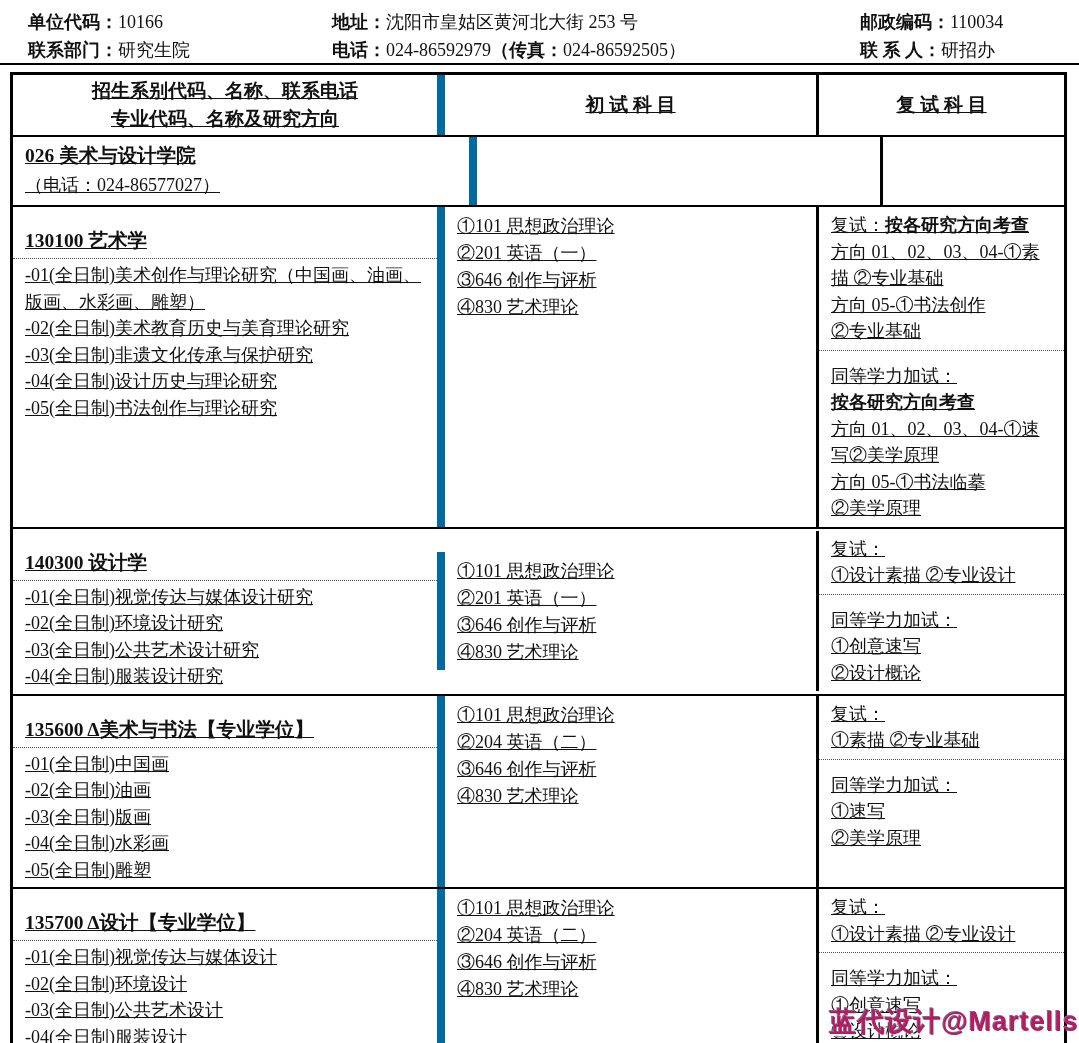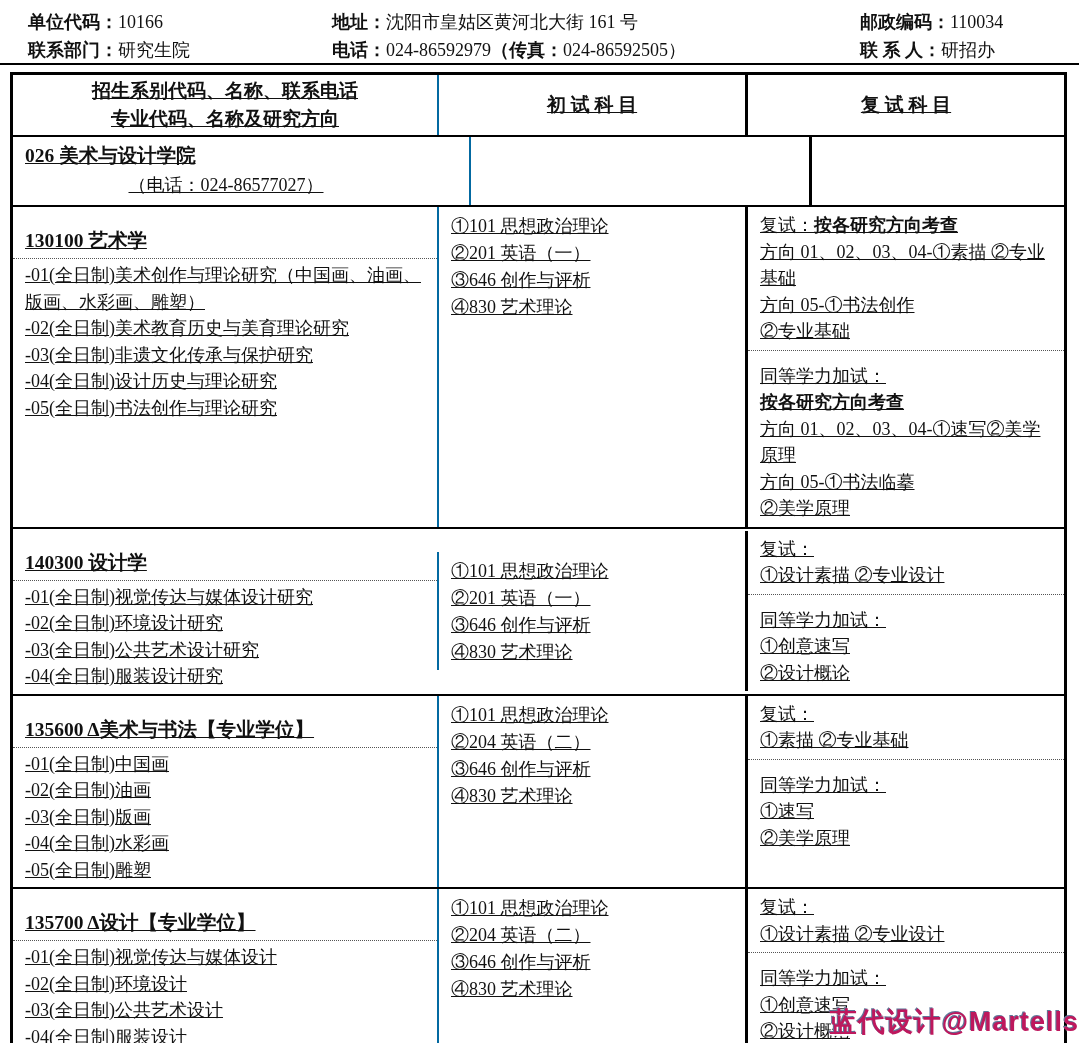--- a/index.html
+++ b/index.html
@@ -32,40 +32,40 @@
 
   
   .tbl {
     margin: 7px 12px 0 10px;
     border: 3px solid #000;
     background: #fff;
   }
   .trow { display: flex; border-top: 2px solid #000; text-decoration: underline; }
   .trow:first-child { border-top: none; }
   .c1 { width: 424px; }
-  .c2 { width: 308px; border-left: 2px solid #0369a1; }
+  .c2 { width: 379px; border-left: 8px solid #0369a1; }
   .c3 { flex: 1; border-left: 3px solid #000; }
 
   
   .hrow { min-height: 59px; }
   .hcell {
     display: flex; align-items: center; justify-content: center;
     text-align: center;
     font-weight: bold;
     font-size: 19px;
     line-height: 28px;
     white-space: pre-line;
     padding: 2px 4px;
   }
 
   
   .drow { min-height: 66px; gap: 32px; }
   .dept-cell { padding: 4px 10px 6px 12px; }
   .dept-name { font-weight: bold; font-size: 19.5px; line-height: 30px; }
-  .dept-phone { font-size: 18px; line-height: 28px; text-align: center; }
+  .dept-phone { font-size: 18px; line-height: 28px; }
 
   
   .p1 { min-height: 293px; }
   .p2 { min-height: 163px; align-items: center; }
   .p3 { min-height: 177px; }
   .p4 { min-height: 189px; }
 
   .prog-title {
     font-weight: bold;
     font-size: 19.5px;
@@ -112,21 +112,21 @@
 </style>
 </head>
 <body>
 
 <div class="info-bar">
   <div class="info-col info-col-1">
     <div><span class="lab">单位代码：</span><span>10166</span></div>
     <div><span class="lab">联系部门：</span><span>研究生院</span></div>
   </div>
   <div class="info-col info-col-2">
-    <div><span class="lab">地址：</span><span>沈阳市皇姑区黄河北大街 161 号</span></div>
+    <div><span class="lab">地址：</span><span>沈阳市皇姑区黄河北大街 253 号</span></div>
     <div><span class="lab">电话：</span><span>024-86592979</span><span class="lab">（传真：</span><span>024-86592505）</span></div>
   </div>
   <div class="info-col info-col-3">
     <div><span class="lab">邮政编码：</span><span>110034</span></div>
     <div><span class="lab">联 系 人：</span><span>研招办</span></div>
   </div>
 </div>
 <div class="top-rule"></div>
 
 <div class="tbl">

